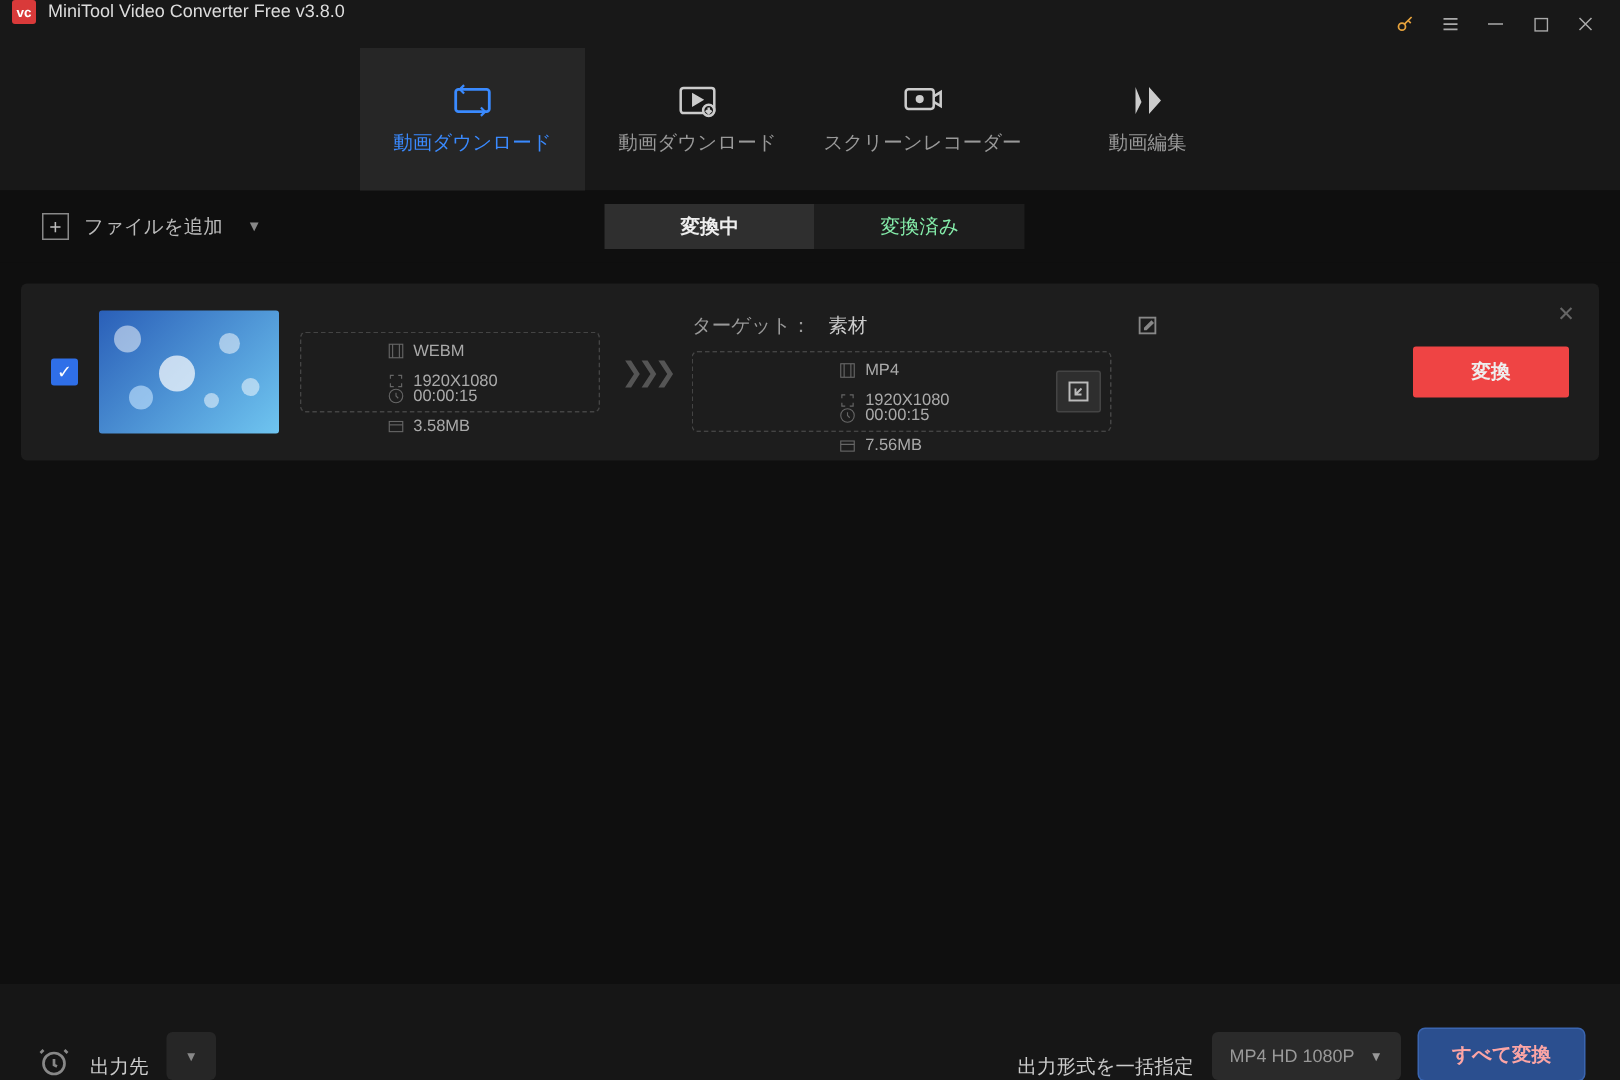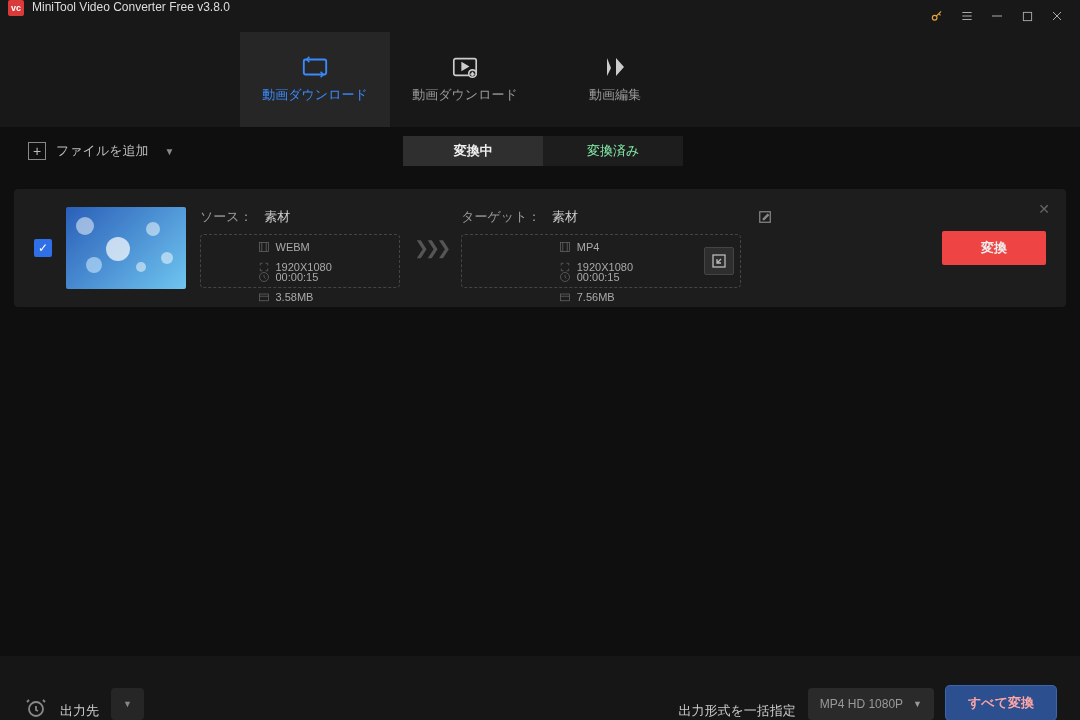--- a/index.html
+++ b/index.html
@@ -104,20 +104,30 @@
           <rect x="3" y="3" width="24" height="18" rx="2"></rect>
           <polygon points="12,8 12,15 18,11.5" fill="#ccc"></polygon>
           <circle cx="23" cy="19" r="4" fill="#181818"></circle>
           <path d="M23 17v4M21 19l2 2 2-2"></path>
         </svg>
     </div>
     <span>動画ダウンロード</span>
   </div>
   <div class="main-tab">
     <div class="ico">
+      <svg width="30" height="24" viewBox="0 0 30 24" fill="none" stroke="#ccc" stroke-width="1.8">
+          <rect x="3" y="4" width="20" height="14" rx="2"></rect>
+          <path d="M23 9l5-3v10l-5-3"></path>
+          <circle cx="13" cy="11" r="2" fill="#ccc"></circle>
+        </svg>
+    </div>
+    <span>スクリーンレコーダー</span>
+  </div>
+  <div class="main-tab">
+    <div class="ico">
       <svg width="26" height="24" viewBox="0 0 26 24" fill="#ccc">
           <path d="M5 3l4 10L5 21V3zM14 3l8 9-8 9V3z"></path>
         </svg>
     </div>
     <span>動画編集</span>
   </div>
 </div>
 
 <div class="toolbar">
   <div class="add-file">
@@ -140,21 +150,20 @@
     <div class="thumb">
       <div class="bokeh" style="width:18px;height:18px;left:10px;top:10px"></div>
       <div class="bokeh" style="width:24px;height:24px;left:40px;top:30px;background:rgba(255,255,255,0.7)"></div>
       <div class="bokeh" style="width:14px;height:14px;left:80px;top:15px"></div>
       <div class="bokeh" style="width:10px;height:10px;left:70px;top:55px"></div>
       <div class="bokeh" style="width:16px;height:16px;left:20px;top:50px;background:rgba(200,230,255,0.6)"></div>
       <div class="bokeh" style="width:12px;height:12px;left:95px;top:45px"></div>
     </div>
 
     <div class="spec">
-      <div class="label-row"><span>ソース： </span><span class="name">素材</span></div>
       <div class="box">
         <div class="spec-row">
           <div class="cell">
               <svg class="ico" viewBox="0 0 16 16" stroke="currentColor" fill="none">
                 <rect x="2" y="2" width="12" height="12"></rect>
                 <path d="M5 2v12M11 2v12"></path>
               </svg>
               <span>WEBM</span>
             </div>
           <div class="cell">

